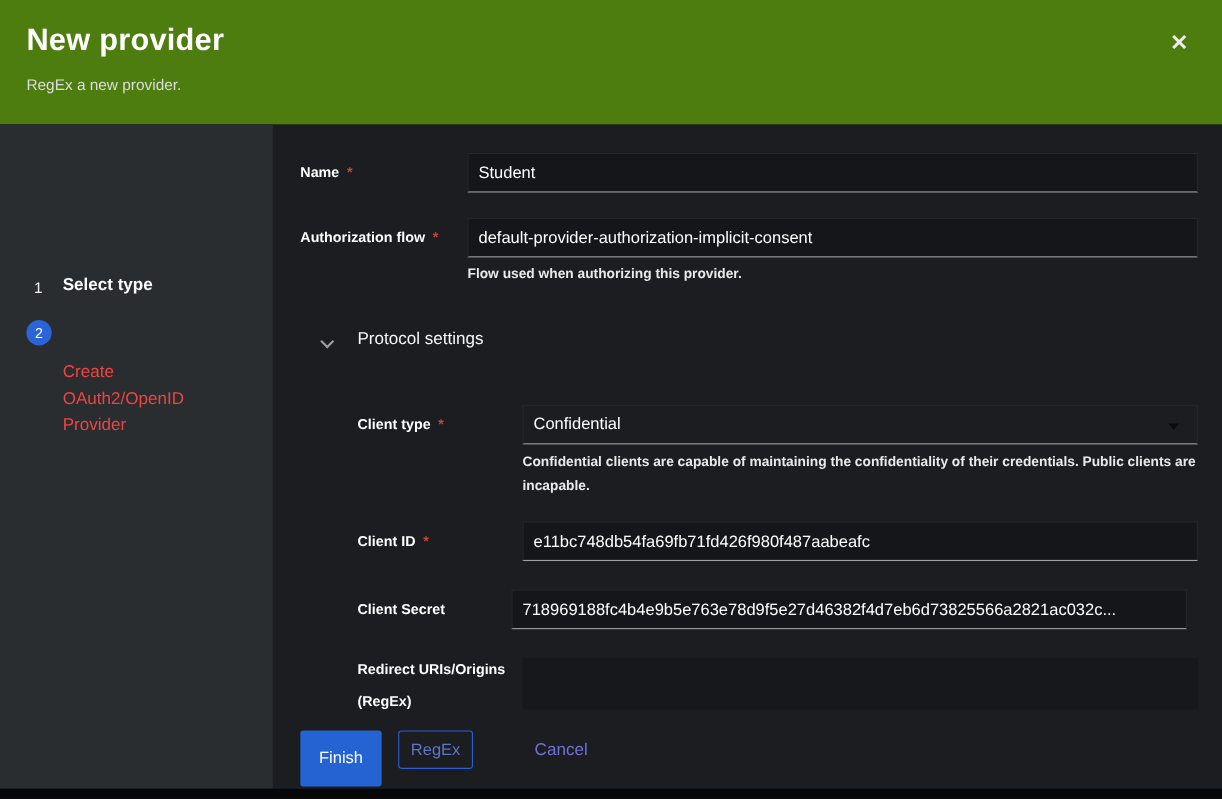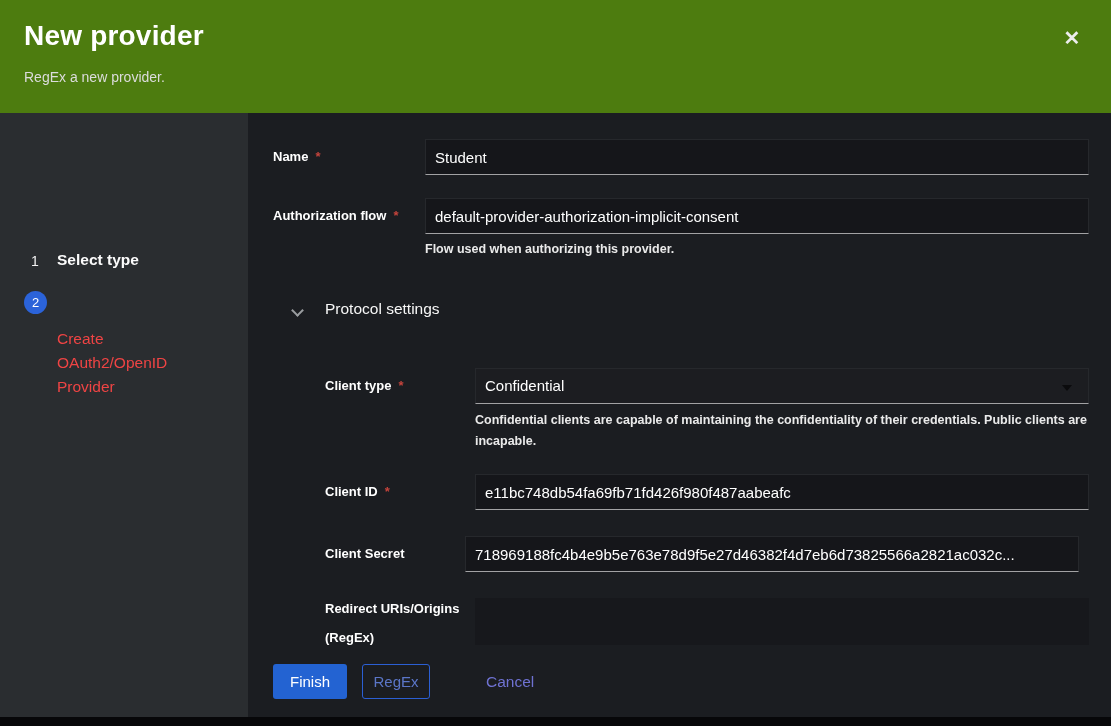--- a/index.html
+++ b/index.html
@@ -46,21 +46,21 @@
   .f-select .sel-value { position:absolute; left:9px; top:8px; font-size:15px; color:#ffffff; }
   .caret { position:absolute; right:16px; top:16px; width:0; height:0;
            border-left:5px solid transparent; border-right:5px solid transparent; border-top:6px solid #0b0b0d; }
 
   .f-textarea { position:absolute; left:227px; top:485px; width:614px; height:60px; background:#17181c;
                 border:none; resize:none; color:#fff; font-family:inherit; font-size:15px; padding:8px; outline:none; }
   .redirect-label { position:absolute; left:77px; top:481px; font-size:13px; font-weight:700; color:#ffffff; line-height:29px; }
   .redirect-label .lbl-line { display:block; }
 
   
-  .btn-finish { position:absolute; left:273px; top:664px; width:74px; height:35px; background:#2363d2; color:#ffffff;
+  .btn-finish { position:absolute; left:273px; top:664px; width:74px; height:51px; background:#2363d2; color:#ffffff;
                 border:none; border-radius:3px; font-size:15px; font-family:inherit; cursor:pointer; }
   .btn-back { position:absolute; left:362px; top:664px; width:68px; height:35px; background:transparent; color:#5b76c8;
               border:1px solid #2b5fd4; border-radius:3px; font-size:15px; font-family:inherit; cursor:pointer; }
   .btn-cancel { position:absolute; left:486px; top:664px; height:35px; background:none; border:none; color:#6f72d2;
                 font-size:15.5px; font-family:inherit; cursor:pointer; }
 
   .bottom-strip { position:absolute; left:0; top:717px; width:1111px; height:9px; background:#070709; }
 </style>
 </head>
 <body>

